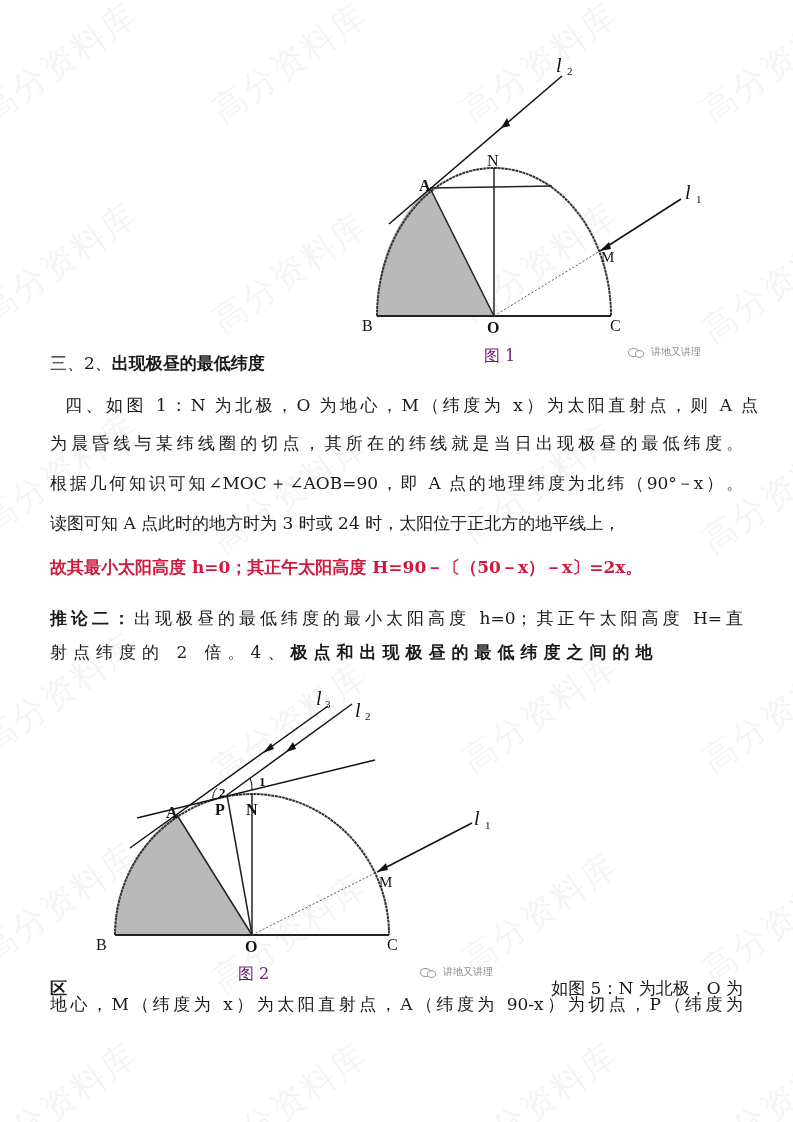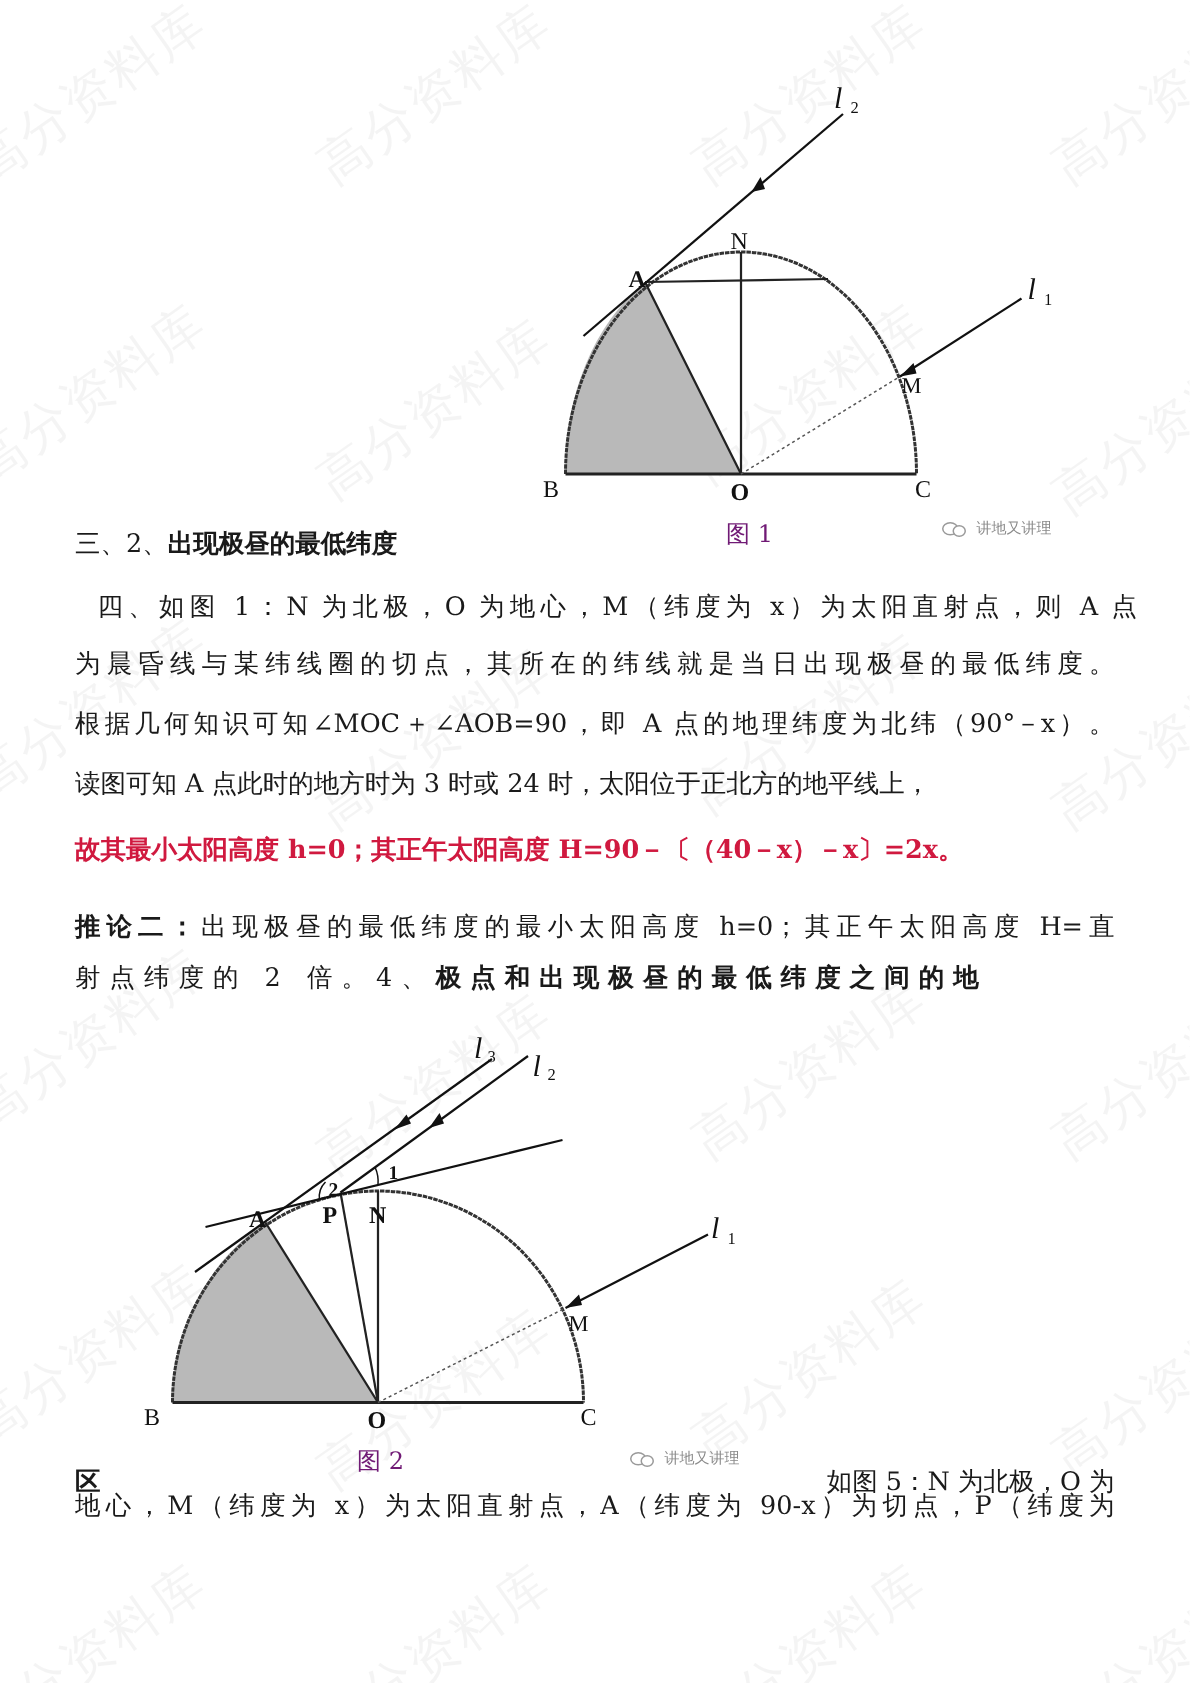--- a/index.html
+++ b/index.html
@@ -98,21 +98,21 @@
 </div>
 
 <div class="line" style="top:351px;">
   <span>三、2、</span><span class="bold">出现极昼的最低纬度</span>
 </div>
 
 <div class="line justify" style="top:393px;margin-left:15px;">四、如图 1：N 为北极，O 为地心，M（纬度为 x）为太阳直射点，则 A 点</div>
 <div class="line justify" style="top:431px;">为晨昏线与某纬线圈的切点，其所在的纬线就是当日出现极昼的最低纬度。</div>
 <div class="line justify" style="top:471px;">根据几何知识可知∠MOC＋∠AOB=90，即 A 点的地理纬度为北纬（90°－x）。</div>
 <div class="line" style="top:511px;">读图可知 A 点此时的地方时为 3 时或 24 时，太阳位于正北方的地平线上，</div>
-<div class="line red" style="top:555px;">故其最小太阳高度 h=0；其正午太阳高度 H=90－〔（40－x）－x〕=2x。</div>
+<div class="line red" style="top:555px;">故其最小太阳高度 h=0；其正午太阳高度 H=90－〔（50－x）－x〕=2x。</div>
 
 <div class="line justify" style="top:606px;">
   <span class="bold">推论二：</span><span>出现极昼的最低纬度的最小太阳高度 h=0；其正午太阳高度 H=直</span>
 </div>
 <div class="line" style="top:640px;">
   <span class="spaced">射点纬度的 2 倍。4、</span><span class="bold spaced">极点和出现极昼的最低纬度之间的地</span>
 </div>
 
 <div class="fig" style="left:0;top:680px;width:793px;height:300px;">
   <svg width="793" height="300" viewBox="0 680 793 300">

